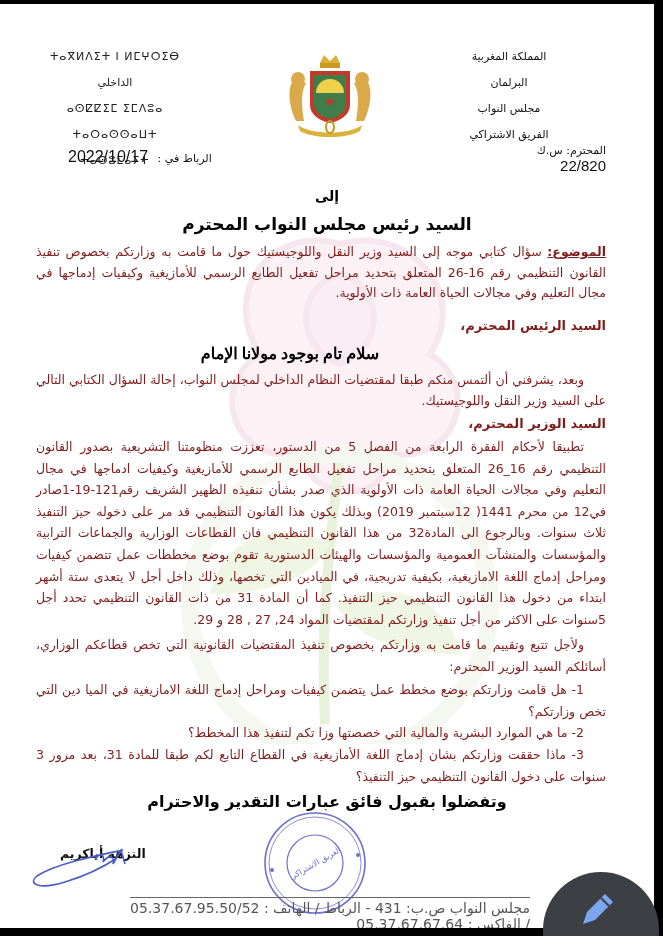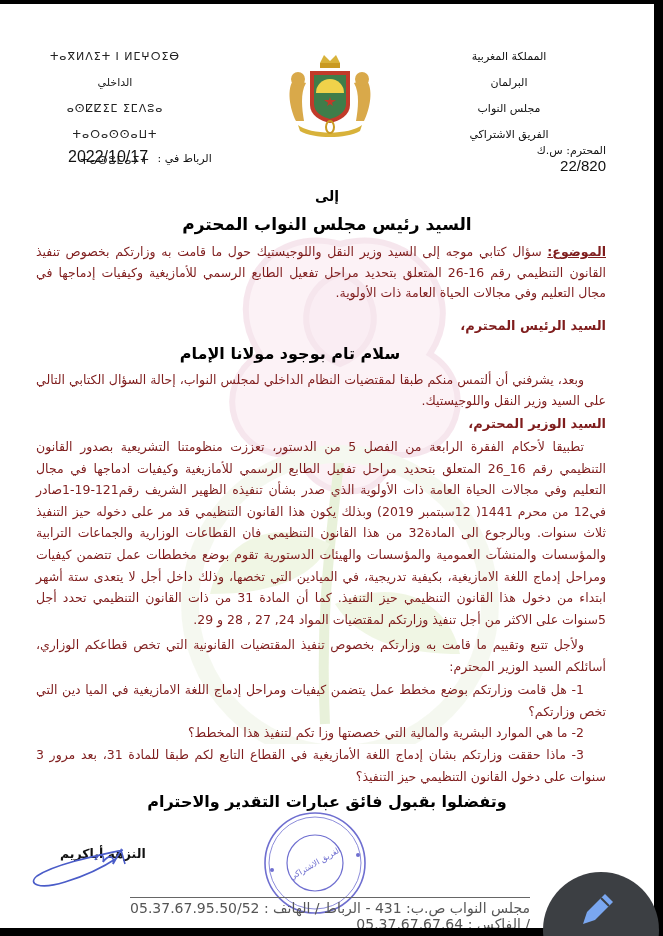--- a/index.html
+++ b/index.html
@@ -22,21 +22,21 @@
   .ref { right: 48px; top: 140px; font-size: 11px; color: #111; text-align: right; }
   .ref .num { font-family: "Liberation Sans", sans-serif; font-size: 15px; }
   .date { left: 68px; top: 144px; font-size: 11px; color: #111; }
   .date .d { font-family: "Liberation Sans", sans-serif; font-size: 16px; margin-right: 6px; }
   .ila { left: 0; width: 654px; top: 184px; text-align: center; font-size: 14px; font-weight: bold; }
   .addressee { left: 0; width: 654px; top: 210px; text-align: center; font-size: 17px; font-weight: bold; }
   .body-text { right: 48px; width: 570px; font-size: 12.5px; color: #7f1d1d; text-align: justify; line-height: 20.5px; }
   .subject { top: 238px; }
   .subject .lbl { font-weight: bold; text-decoration: underline; }
   .salut1 { top: 312px; font-weight: bold; font-size: 13px; }
-  .salam { left: 0; width: 580px; top: 340px; text-align: center; font-size: 16px; font-weight: bold; }
+  .salam { left: 0; width: 580px; top: 340px; text-align: center; font-size: 16px; font-weight: bold; font-family: Liberation Serif, serif; }
   .para1 { top: 366px; text-indent: 22px; }
   .salut2 { top: 410px; font-weight: bold; font-size: 13px; }
   .para2 { top: 432px; text-indent: 22px; line-height: 21.6px; }
   .para3 { top: 630px; text-indent: 22px; line-height: 21.6px; }
   .q { line-height: 21.6px; }
   .q1 { top: 675px; text-indent: 22px; }
   .q2 { top: 718px; text-indent: 22px; }
   .q3 { top: 740px; text-indent: 22px; }
   .closing { left: 0; width: 654px; top: 788px; text-align: center; font-size: 16px; font-weight: bold; }
   .signer { left: 60px; top: 842px; font-size: 12.5px; font-weight: bold; color: #111; }

